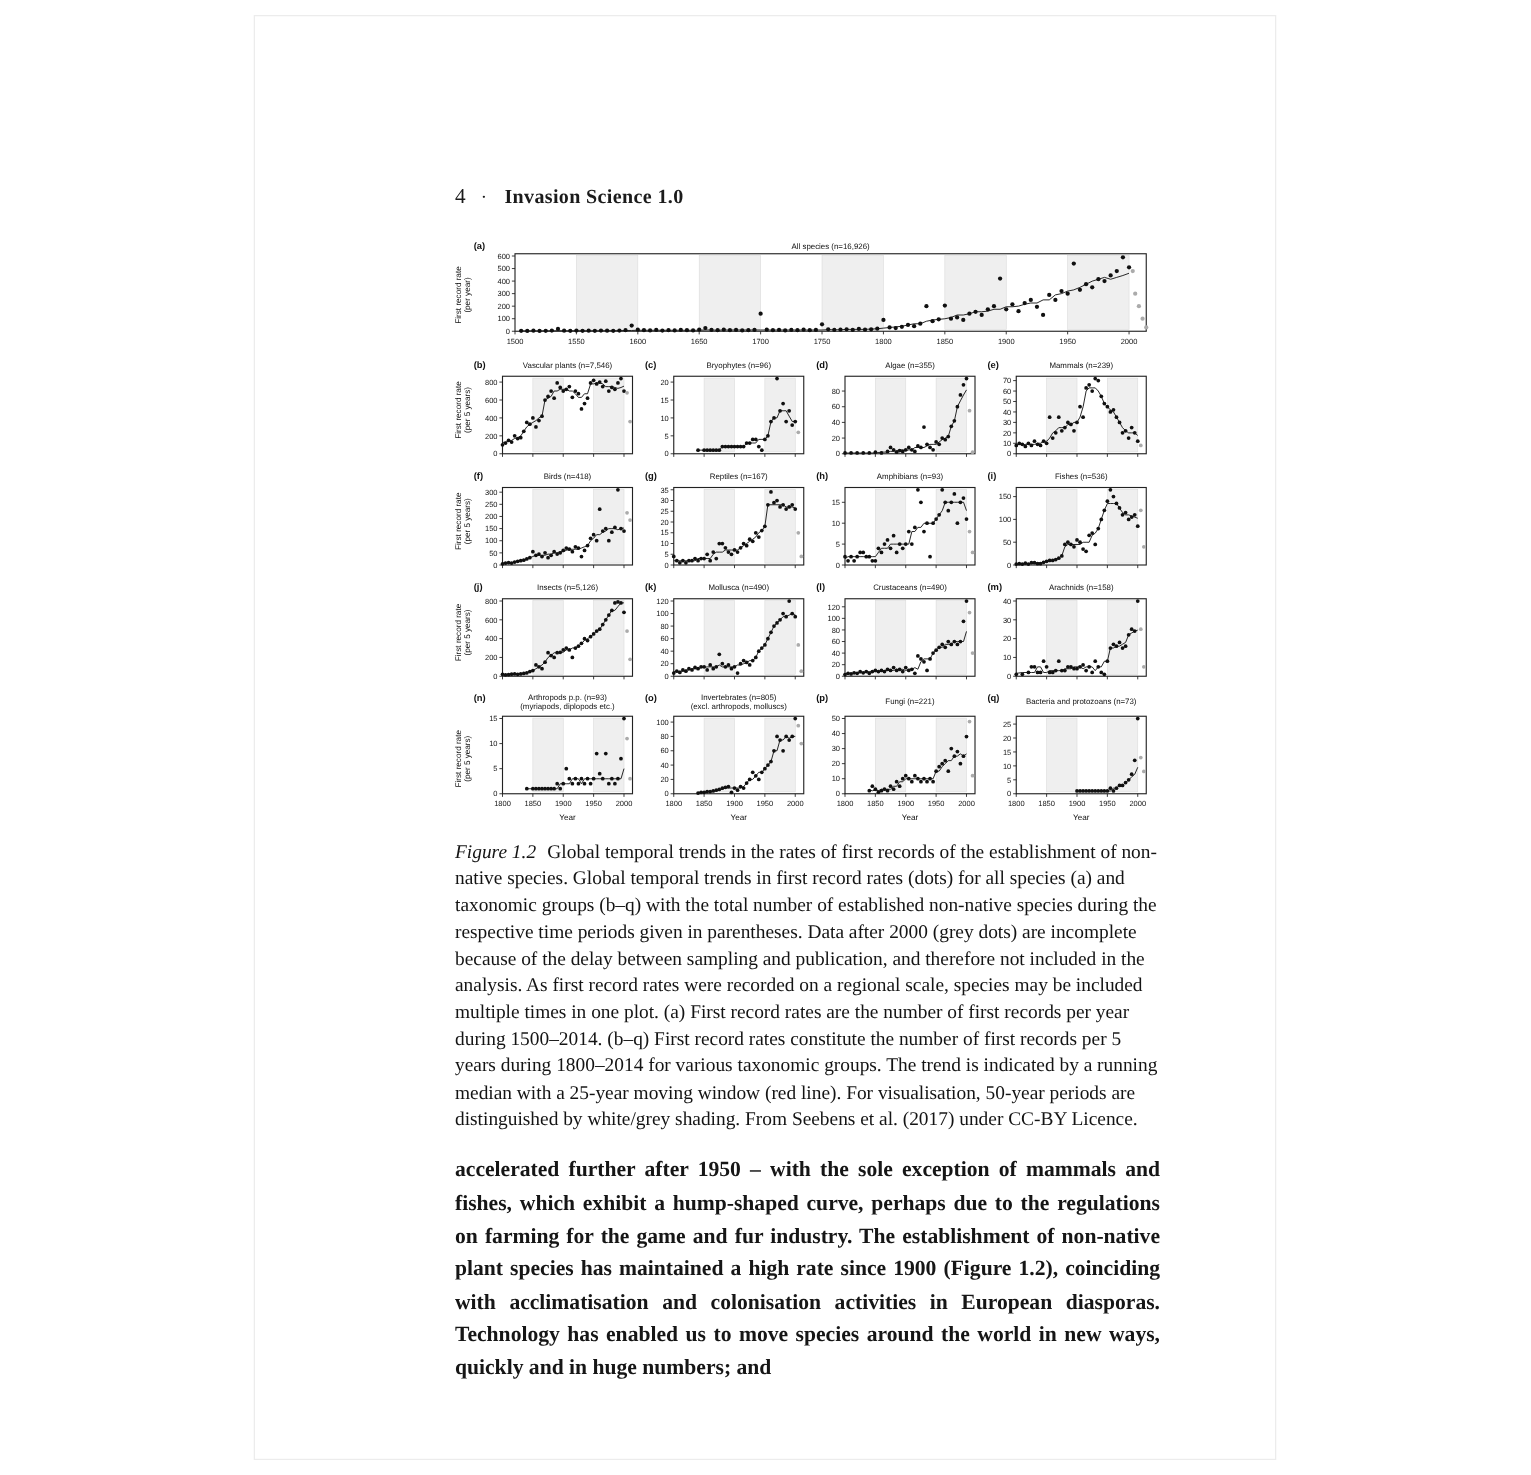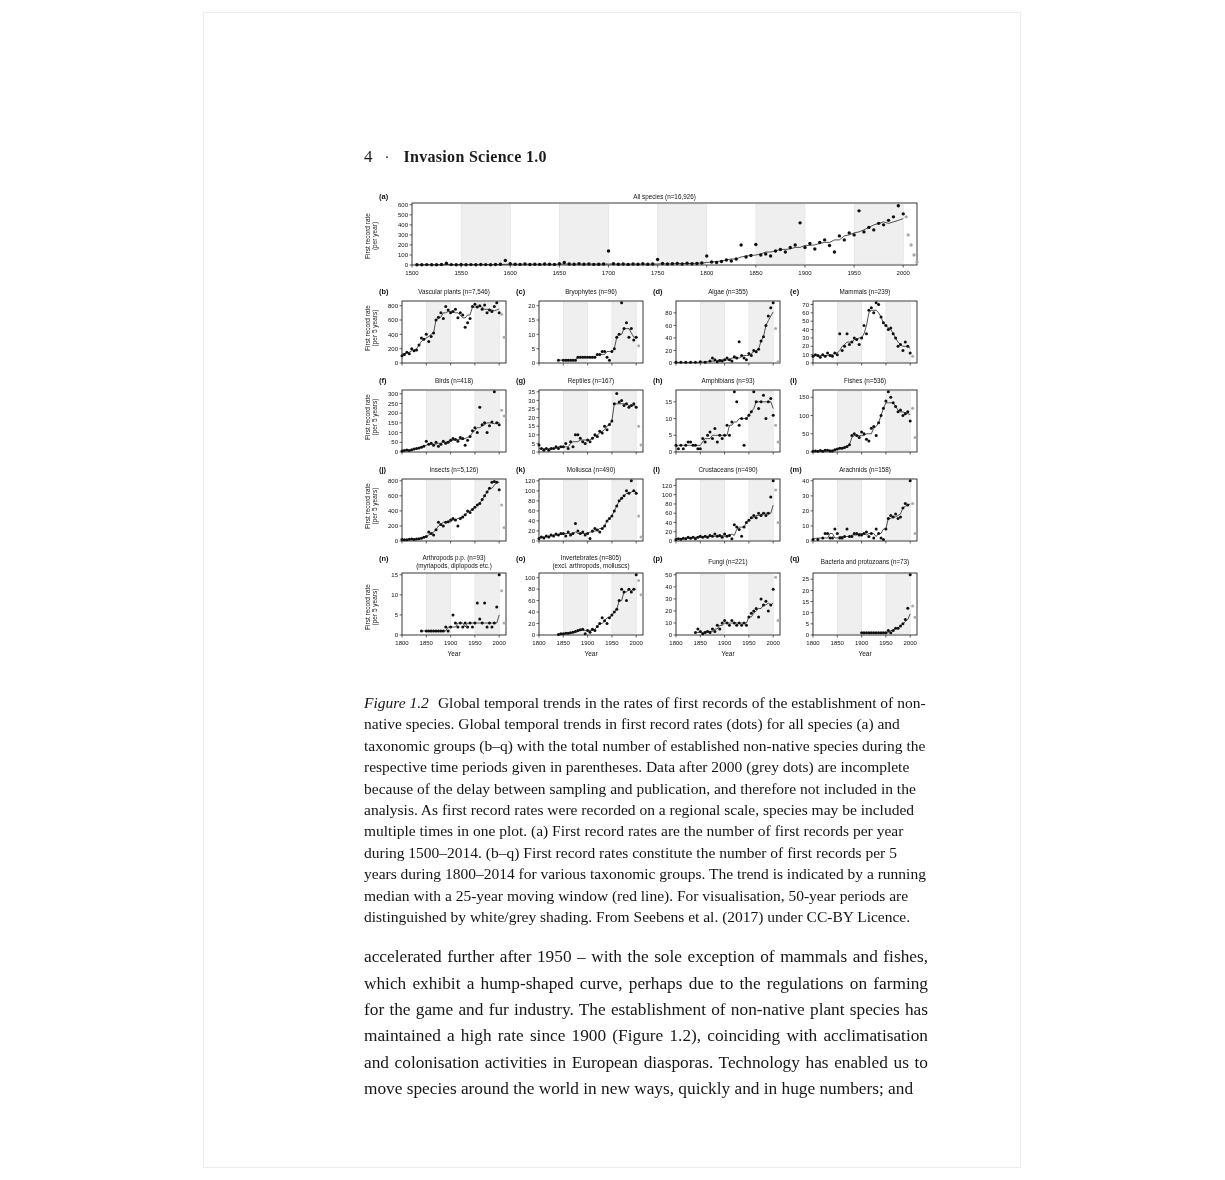--- a/index.html
+++ b/index.html
@@ -23,23 +23,23 @@
   .rotinner {
     position:absolute; top:50%; left:50%;
     transform:translate(-50%,-50%) rotate(-90deg);
     white-space:nowrap; text-align:center;
     font-size:6.5px; line-height:7px; color:#111;
   }
   .panels { display:flex; }
   svg { display:block; }
   svg text { font-family:"Liberation Sans", sans-serif; fill:#111; }
 
-  .caption { margin-top:31px; font-size:15.5px; line-height:21.4px; color:#141414; }
+  .caption { margin-top:10px; font-size:15.5px; line-height:21.4px; color:#141414; }
   .cap-label { font-style:italic; margin-right:9px; }
-  .bodytext { margin-top:17px; font-size:17.3px; line-height:26.3px; text-align:justify; color:#161616; }
+  .bodytext { margin-top:17px; font-size:17.3px; line-height:26.3px; text-align:justify; color:#161616;font-weight:bold; }
 </style>
 </head>
 <body>
 
 <div class="canvas">
   <div class="page">
     <div class="content">
 
       <div class="header">
         <span class="page-num">4</span>

